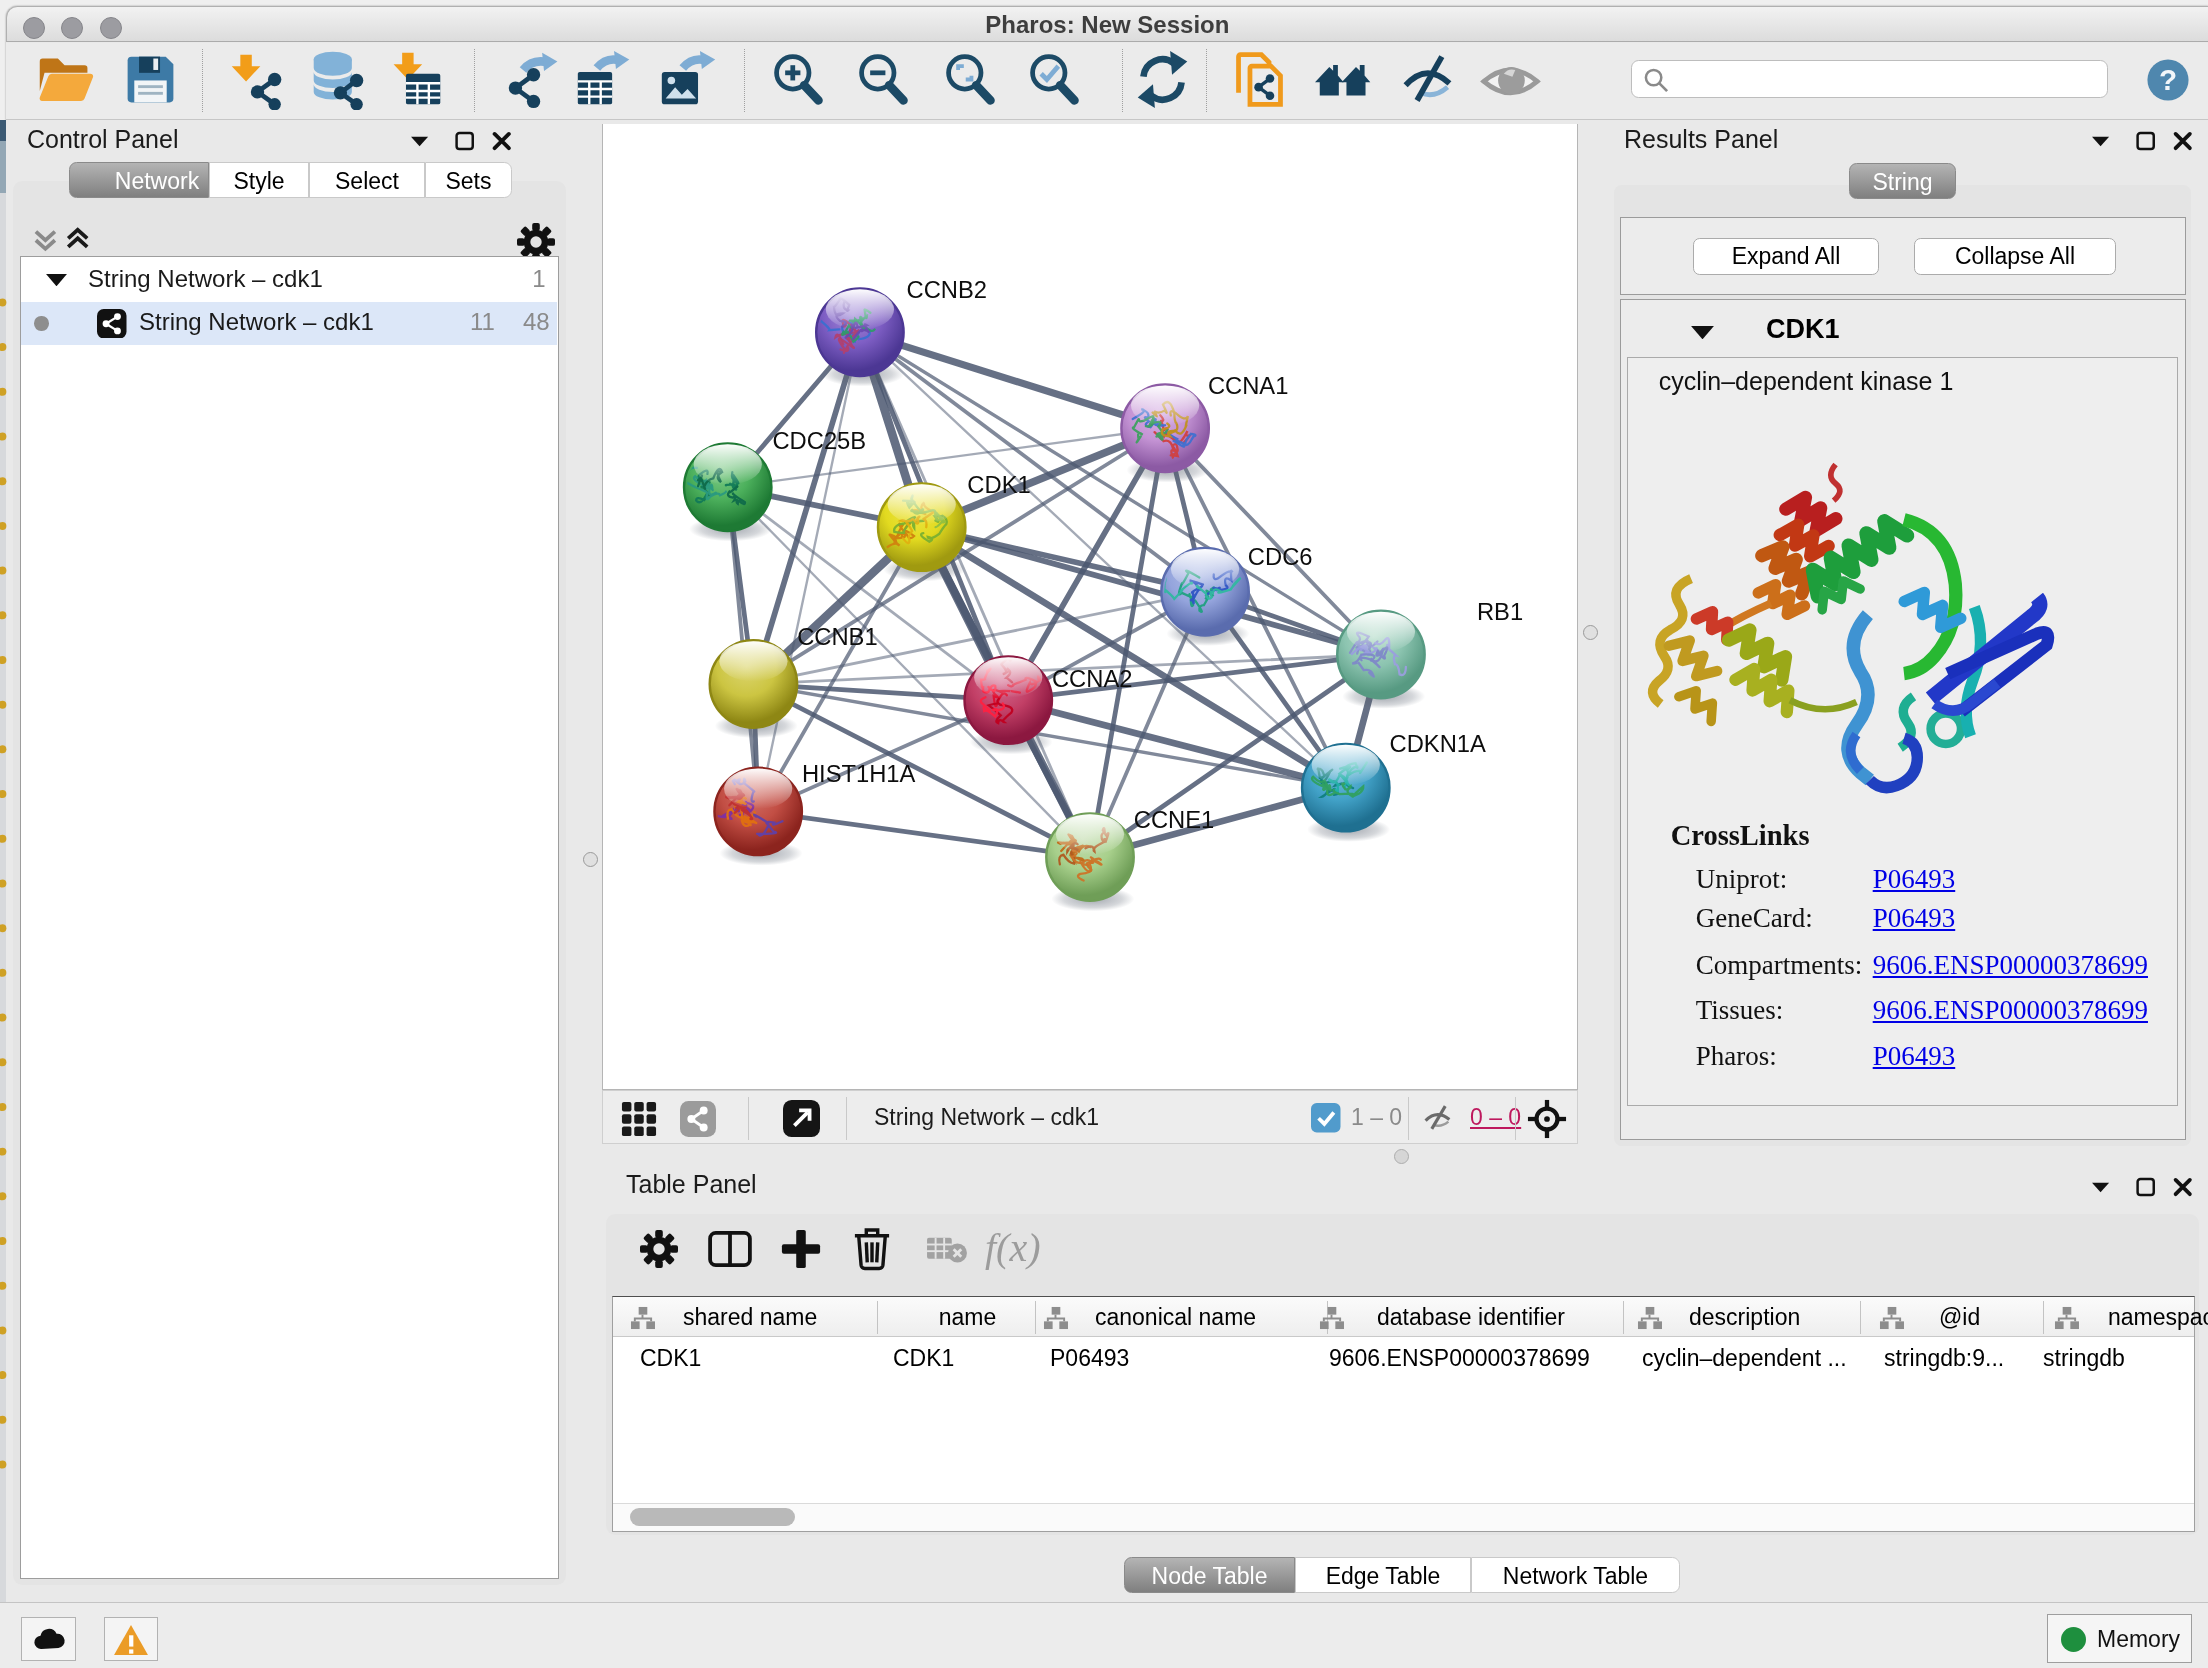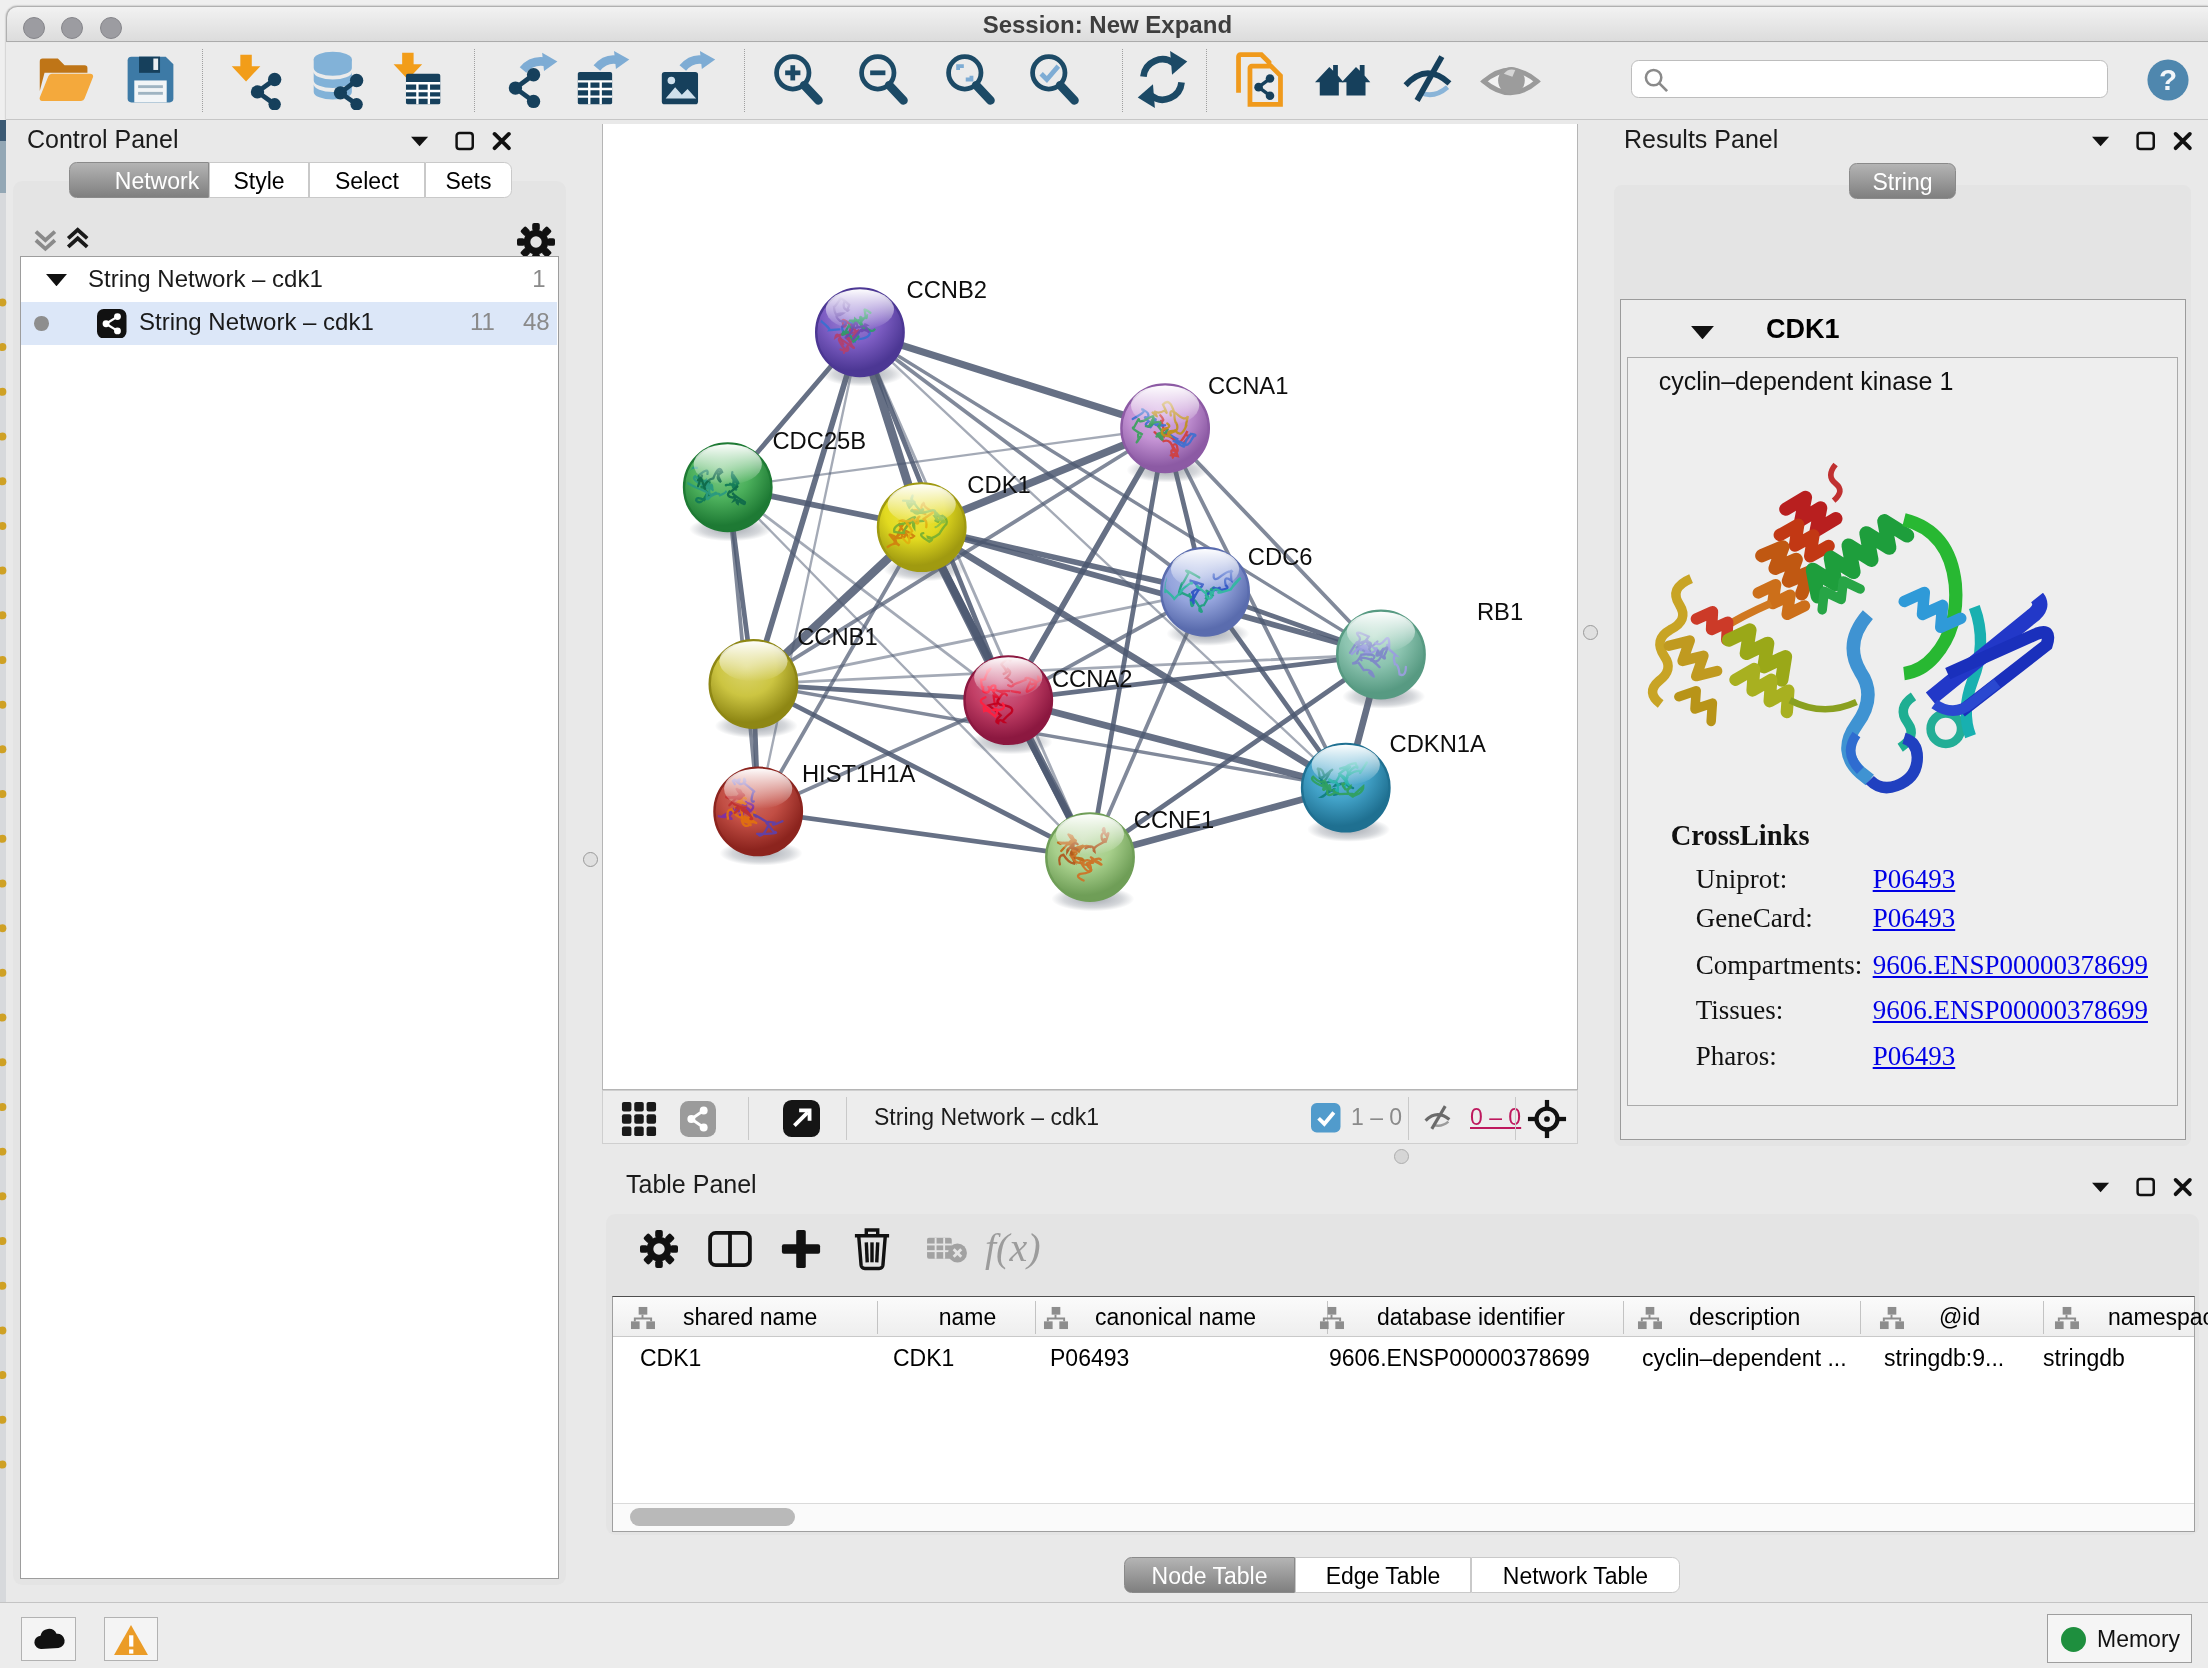--- a/index.html
+++ b/index.html
@@ -32,21 +32,21 @@
   .serif { font-family:"Liberation Serif", serif; }
 </style>
 </head>
 <body>
 <div id="page">
   <div id="win"></div>
   <div id="titlebar">
     <div class="tl" style="left:16px;"></div>
     <div class="tl" style="left:54px;"></div>
     <div class="tl" style="left:93px;"></div>
-    <div id="title">Session: New Expand</div>
+    <div id="title">Pharos: New Session</div>
   </div>
   <div id="toolbar">
 
     <svg class="ticon" style="left:29.5px;" width="61" height="61" viewBox="0 0 64 64">
       <path d="M5 44 V13 a3 3 0 0 1 3-3 h16 l7 7 h21 a3 3 0 0 1 3 3 v5 H10 z" fill="#bf7517"></path>
       <path d="M58 26 a3 3 0 0 1 3 3 l-9 23 a4 4 0 0 1-3.6 2.5 H7.5 A2.6 2.6 0 0 1 5 51 l9-22.5 a4 4 0 0 1 3.6-2.5 z" fill="#f4a93c"></path>
     </svg>
 
     <svg class="ticon" style="left:114px;" width="61" height="61" viewBox="0 0 64 64">
       <path d="M8 12 a4 4 0 0 1 4-4 h36 l8 8 v36 a4 4 0 0 1-4 4 H12 a4 4 0 0 1-4-4 z" fill="#3d7aa6"></path>
@@ -651,20 +651,24 @@
           <line x1="1" y1="21" x2="9" y2="21"></line>
           <line x1="33" y1="21" x2="41" y2="21"></line>
         </g>
     </svg>
   </div>
 
   <div class="abs" style="left:1624px; top:125px;"><span class="ptitle">Results Panel</span></div>
   <div class="abs" id="rp-ctls"></div>
   <div class="abs tab tabsel" style="left:1849px; top:163px; width:107px; border-radius:7.6px;">String</div>
   <div class="graybox" style="left:1614px; top:185px; width:577px; height:961px; border-radius:7.6px;"></div>
+  <div class="abs" style="left:1620px; top:217px; width:566px; height:78px; background:#ececec; border:1.9px solid #9b9b9b;">
+    <div class="abs" style="left:72px; top:20px; width:186px; height:37px; background:#fff; border:1px solid #ababab; border-radius:6.7px; text-align:center; line-height:35px; font-size:23px;">Expand All</div>
+    <div class="abs" style="left:293px; top:20px; width:202px; height:37px; background:#fff; border:1px solid #ababab; border-radius:6.7px; text-align:center; line-height:35px; font-size:23px;">Collapse All</div>
+  </div>
   <div class="abs" style="left:1620px; top:299px; width:566px; height:841px; background:#ececec; border:1.9px solid #9b9b9b;">
     <svg class="abs" style="left:70px; top:25px;" width="23" height="14.3" viewBox="0 0 24 15">
         <polygon points="0,1 24,1 12,15" fill="#111"></polygon>
       </svg>
     <span class="abs" style="left:145px; top:14.3px; font-size:27px; font-weight:bold;">CDK1</span>
     <div class="abs" style="left:5.7px; top:57px; width:551px; height:749px; background:#eeeeee; border:1px solid #aaa;" id="rp-content">
       <div class="abs" style="left:31px; top:8.6px; font-size:25px; color:#111;">cyclin–dependent kinase 1</div>
       <div id="protein" class="abs" style="left:0; top:0;"><svg width="552" height="749" viewBox="0 0 580 788">
 <path d="M218,112 q-10,12 0,20 q10,8 -2,18" fill="none" stroke="#c03030" stroke-width="6"></path>
 <path d="M165.7,159.0 L186.3,146.6 L181.7,170.2 L202.3,157.8 L197.7,181.4 L218.3,169.0" fill="none" stroke="#b81f1f" stroke-width="14" stroke-linejoin="round" stroke-linecap="round" opacity="1.0"></path>

